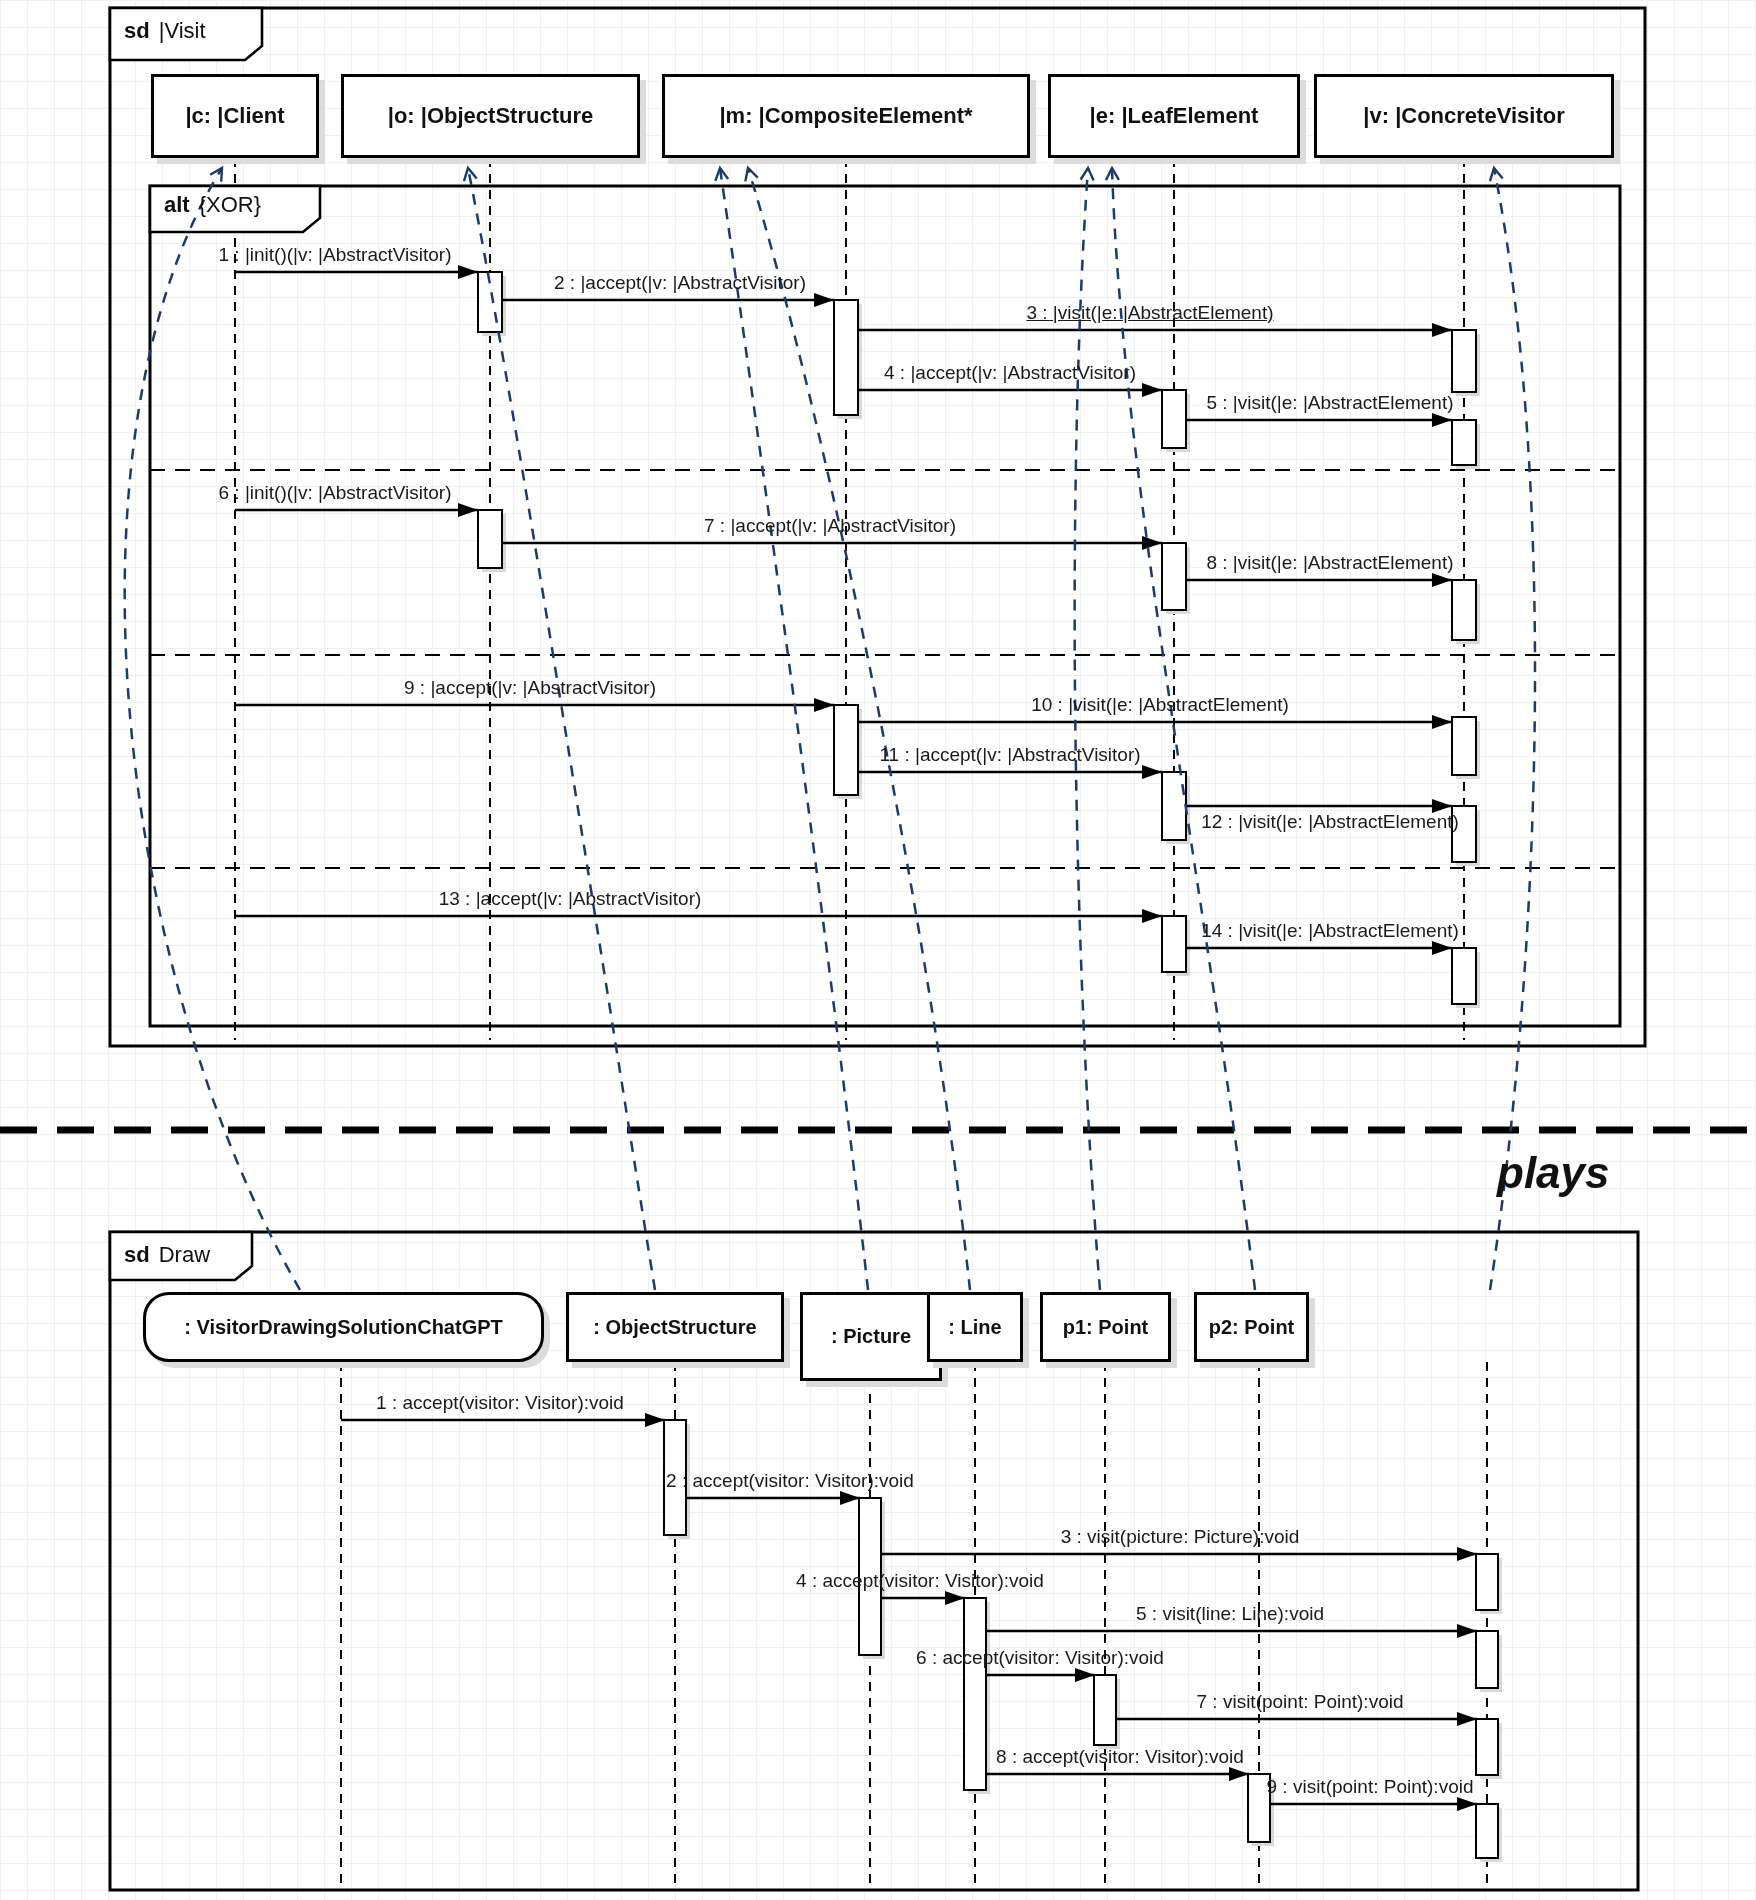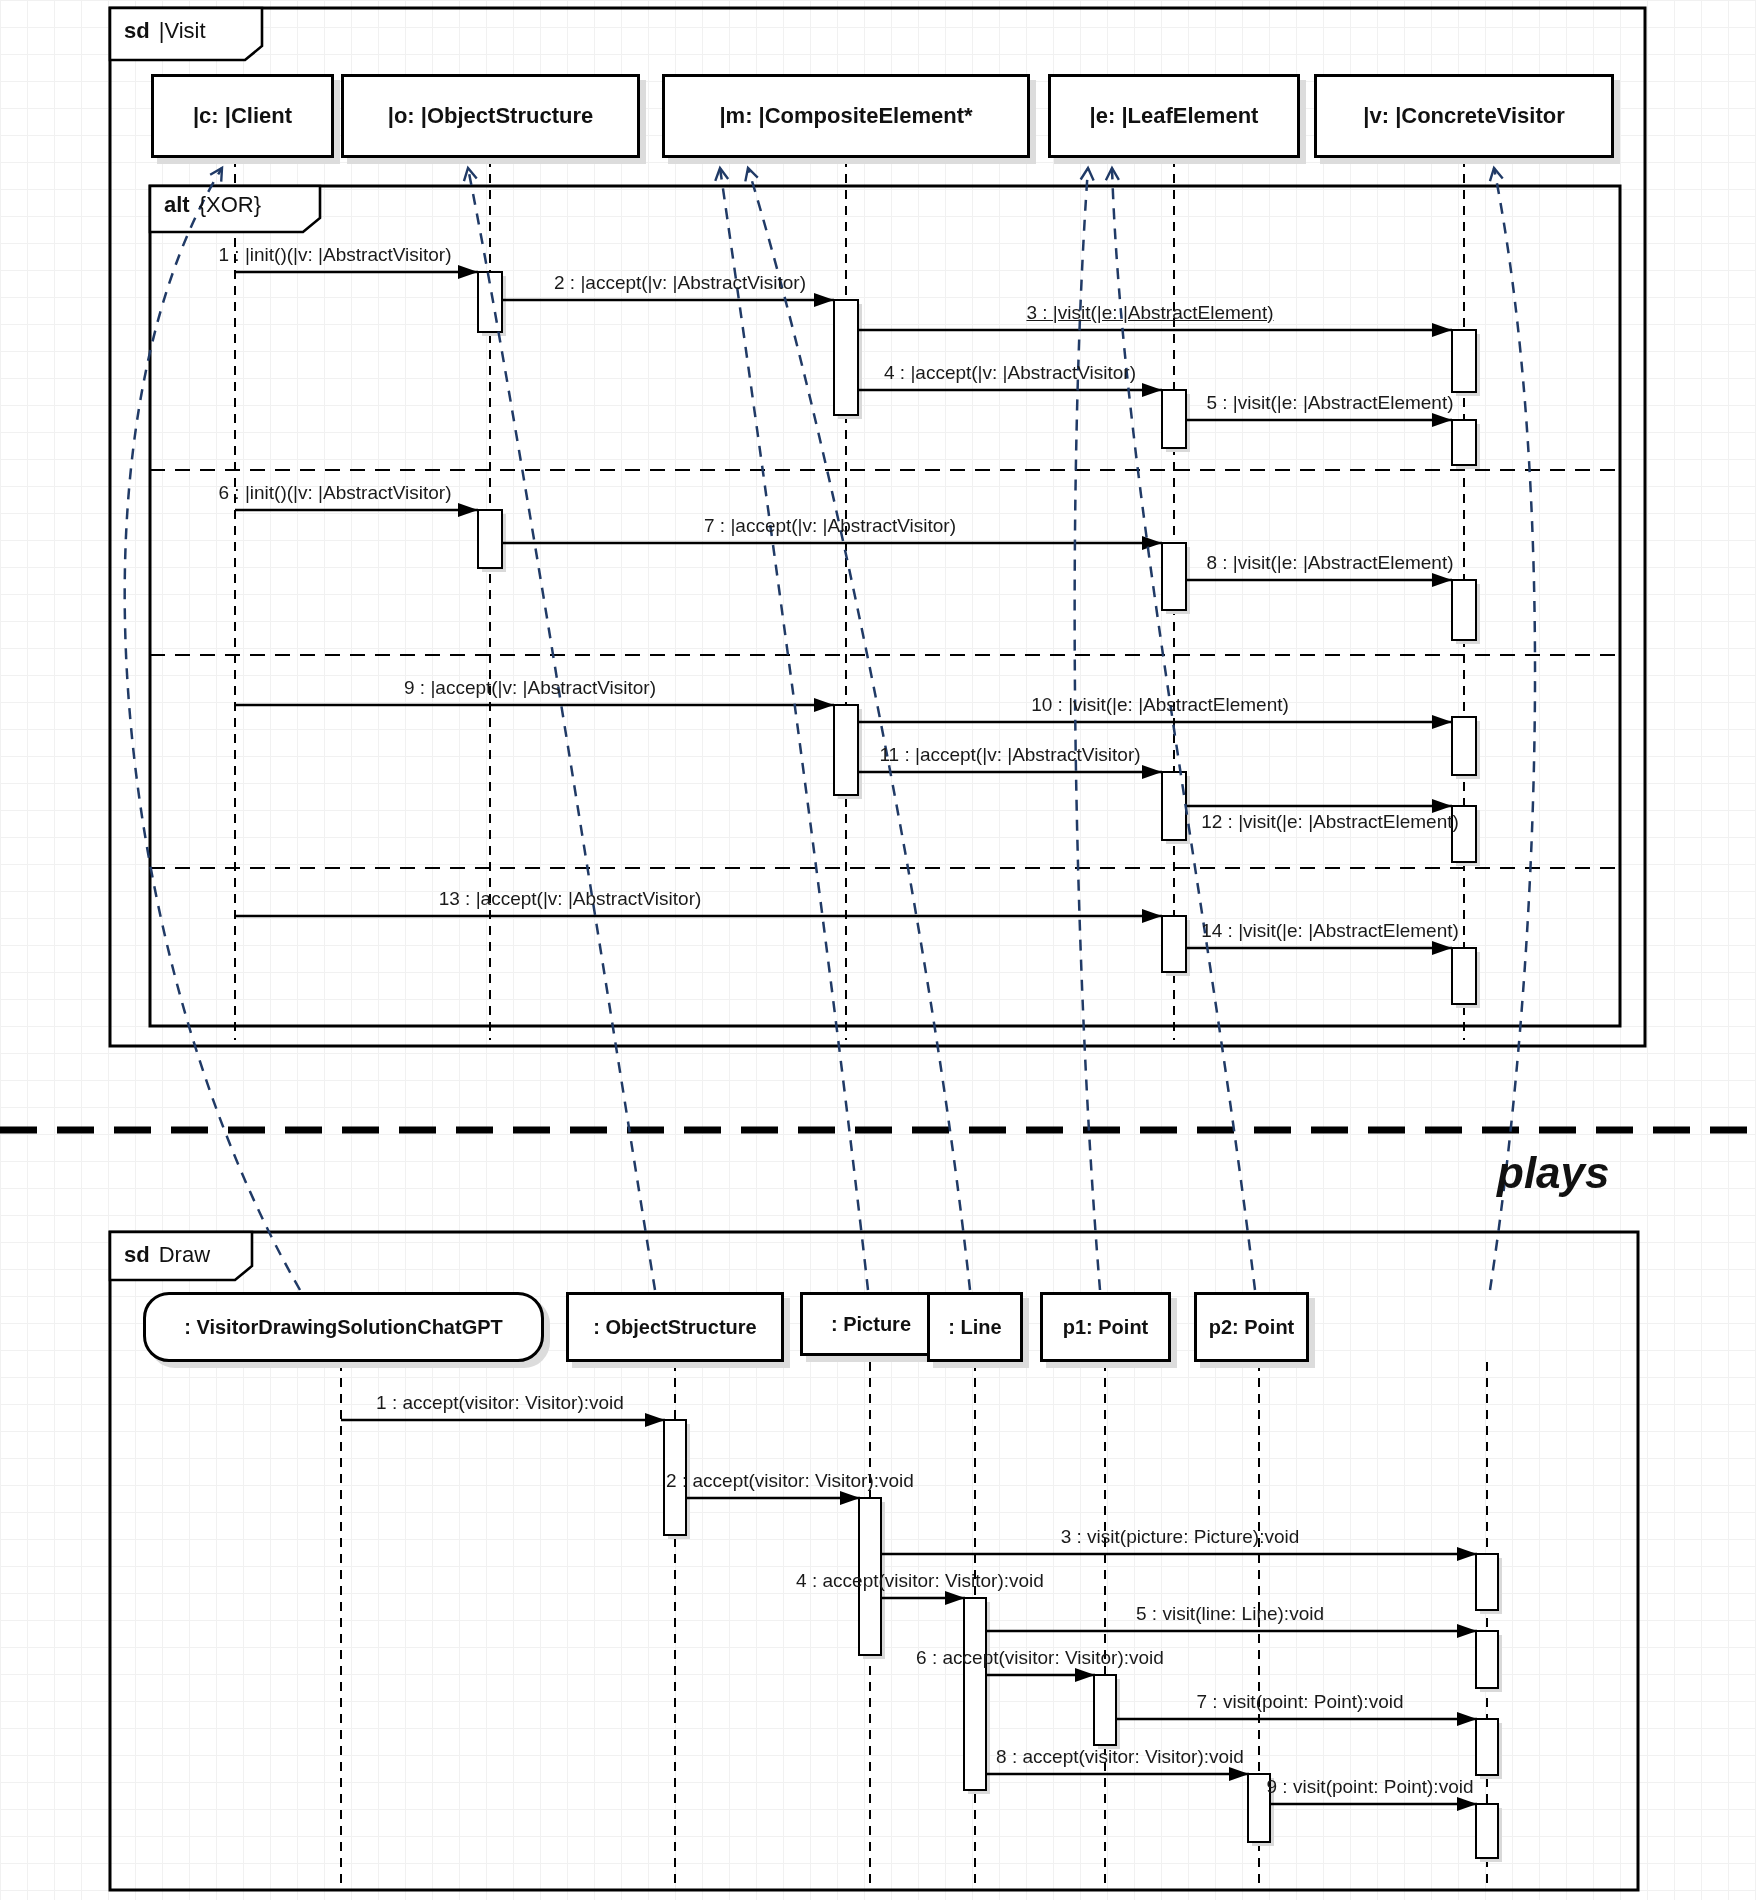--- a/index.html
+++ b/index.html
@@ -175,21 +175,21 @@
   <div class="tabtext" style="left:164px;top:192px;">
     <span class="kw">alt</span>
     <span>{XOR}</span>
   </div>
 
   <div class="tabtext" style="left:124px;top:1242px;">
     <span class="kw">sd</span>
     <span>Draw</span>
   </div>
 
-  <div class="head top" style="left:151px;top:74px;width:183px;height:84px;">|c: |Client</div>
+  <div class="head top" style="left:151px;top:74px;width:168px;height:84px;">|c: |Client</div>
   <div class="head top" style="left:341px;top:74px;width:299px;height:84px;">|o: |ObjectStructure</div>
   <div class="head top" style="left:662px;top:74px;width:368px;height:84px;">|m: |CompositeElement*</div>
   <div class="head top" style="left:1048px;top:74px;width:252px;height:84px;">|e: |LeafElement</div>
   <div class="head top" style="left:1314px;top:74px;width:300px;height:84px;">|v: |ConcreteVisitor</div>
 
   <div class="msg" style="left:335px;top:244px;">1 : |init()(|v: |AbstractVisitor)</div>
   <div class="msg" style="left:680px;top:272px;">2 : |accept(|v: |AbstractVisitor)</div>
   <div class="msg" style="left:1150px;top:302px;text-decoration:underline;">3 : |visit(|e: |AbstractElement)</div>
   <div class="msg" style="left:1010px;top:362px;">4 : |accept(|v: |AbstractVisitor)</div>
   <div class="msg" style="left:1330px;top:392px;">5 : |visit(|e: |AbstractElement)</div>
@@ -200,21 +200,21 @@
   <div class="msg" style="left:1160px;top:694px;">10 : |visit(|e: |AbstractElement)</div>
   <div class="msg" style="left:1010px;top:744px;">11 : |accept(|v: |AbstractVisitor)</div>
   <div class="msg" style="left:1330px;top:778px;margin-top:33px;">12 : |visit(|e: |AbstractElement)</div>
   <div class="msg" style="left:570px;top:888px;">13 : |accept(|v: |AbstractVisitor)</div>
   <div class="msg" style="left:1330px;top:920px;">14 : |visit(|e: |AbstractElement)</div>
 
   <div class="plays" style="left:1497px;top:1148px;">plays</div>
 
   <div class="head bot" style="left:143px;top:1292px;width:401px;height:70px;border-radius:26px;">: VisitorDrawingSolutionChatGPT</div>
   <div class="head bot" style="left:566px;top:1292px;width:218px;height:70px;">: ObjectStructure</div>
-  <div class="head bot" style="left:800px;top:1292px;width:142px;height:64px;">: Picture</div>
+  <div class="head bot" style="left:800px;top:1292px;width:142px;height:89px;">: Picture</div>
   <div class="head bot" style="left:927px;top:1292px;width:96px;height:70px;">: Line</div>
   <div class="head bot" style="left:1040px;top:1292px;width:131px;height:70px;">p1: Point</div>
   <div class="head bot" style="left:1194px;top:1292px;width:115px;height:70px;">p2: Point</div>
 
   <div class="msg" style="left:500px;top:1392px;">1 : accept(visitor: Visitor):void</div>
   <div class="msg" style="left:790px;top:1470px;">2 : accept(visitor: Visitor):void</div>
   <div class="msg" style="left:1180px;top:1526px;">3 : visit(picture: Picture):void</div>
   <div class="msg" style="left:920px;top:1570px;">4 : accept(visitor: Visitor):void</div>
   <div class="msg" style="left:1230px;top:1603px;">5 : visit(line: Line):void</div>
   <div class="msg" style="left:1040px;top:1647px;">6 : accept(visitor: Visitor):void</div>

